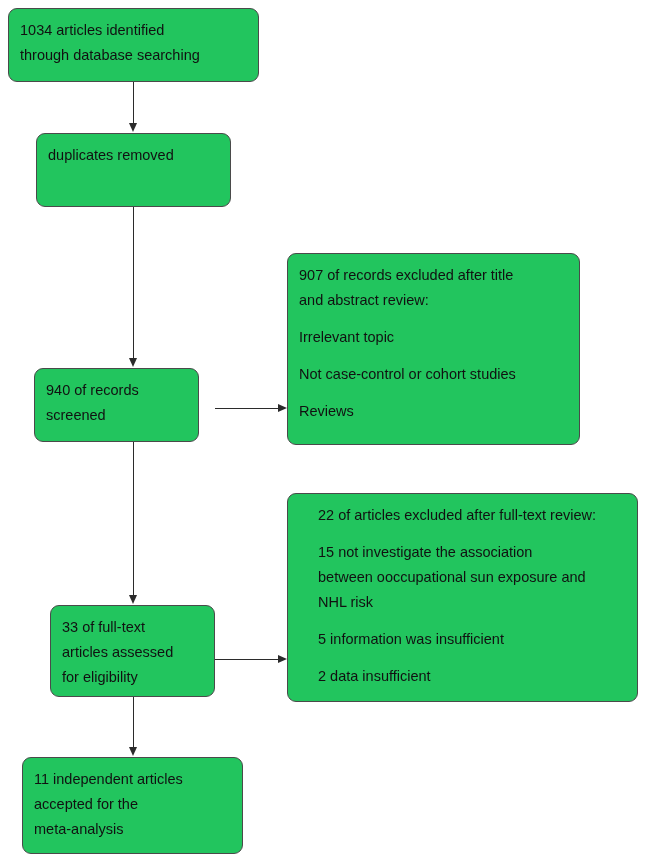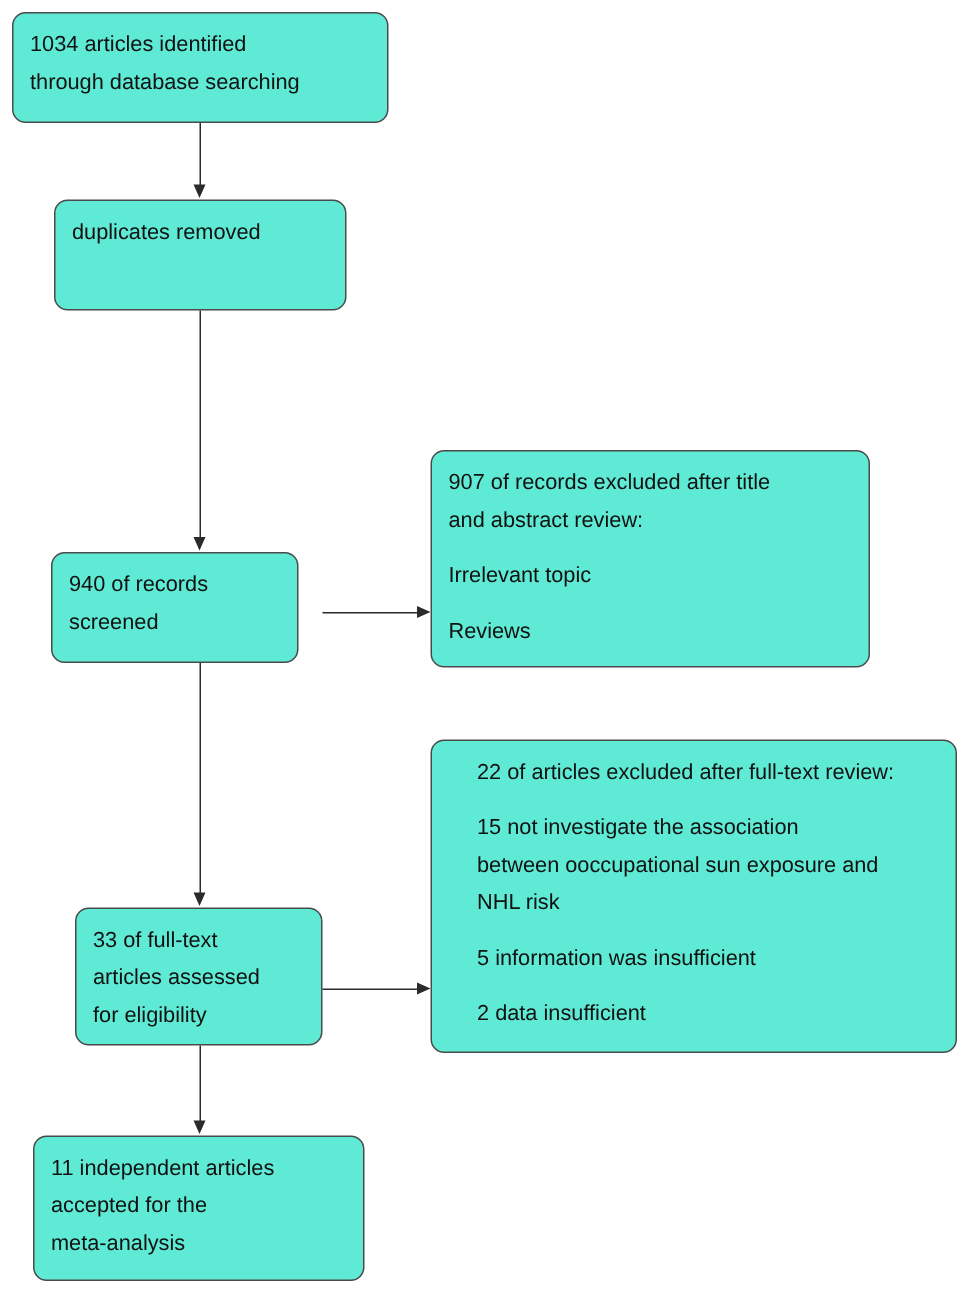--- a/index.html
+++ b/index.html
@@ -15,21 +15,21 @@
   #diagram {
     position: relative;
     width: 645px;
     height: 865px;
     background: #ffffff;
     overflow: hidden;
   }
   .node {
     position: absolute;
     box-sizing: border-box;
-    background: #5eead4;
+    background: #22c55e;
     border: 1px solid #4a4a4a;
     border-radius: 9px;
     padding: 9px 11px 0 11px;
   }
   .node .line {
     font-size: 14.5px;
     line-height: 25px;
     white-space: nowrap;
     color: #111111;
   }
@@ -91,27 +91,30 @@
   <div class="arrow-down" style="left:129px; top:358px;"></div>
 
   <div class="node" style="left:34px; top:368px; width:165px; height:74px;">
     <div class="line">940 of records</div>
     <div class="line">screened</div>
   </div>
 
   <div class="hline" style="left:215px; top:408px; width:63px;"></div>
   <div class="arrow-right" style="left:278px; top:404px;"></div>
 
-  <div class="node" style="left:287px; top:253px; width:293px; height:145px;margin-top:47px;">
+  <div class="node" style="left:287px; top:253px; width:293px; height:192px;">
     <div class="para">
       <div class="line">907 of records excluded after title</div>
       <div class="line">and abstract review:</div>
     </div>
     <div class="para">
       <div class="line">Irrelevant topic</div>
+    </div>
+    <div class="para">
+      <div class="line">Not case-control or cohort studies</div>
     </div>
     <div class="para">
       <div class="line">Reviews</div>
     </div>
   </div>
 
   <div class="vline" style="left:133px; top:442px; height:154px;"></div>
   <div class="arrow-down" style="left:129px; top:595px;"></div>
 
   <div class="node" style="left:50px; top:605px; width:165px; height:92px;">

